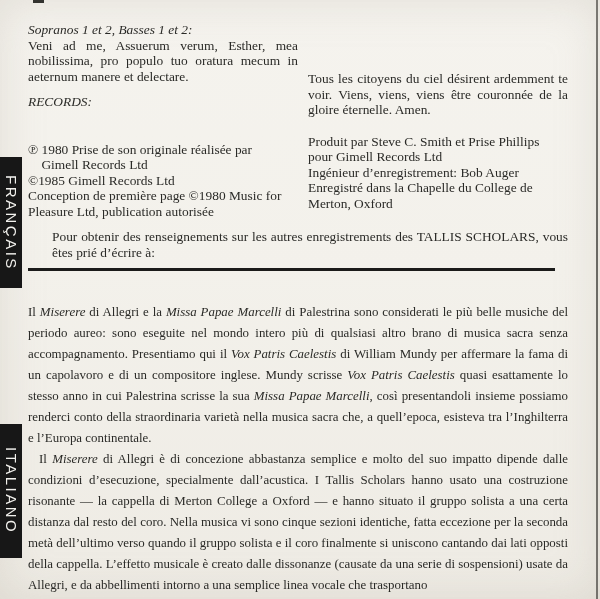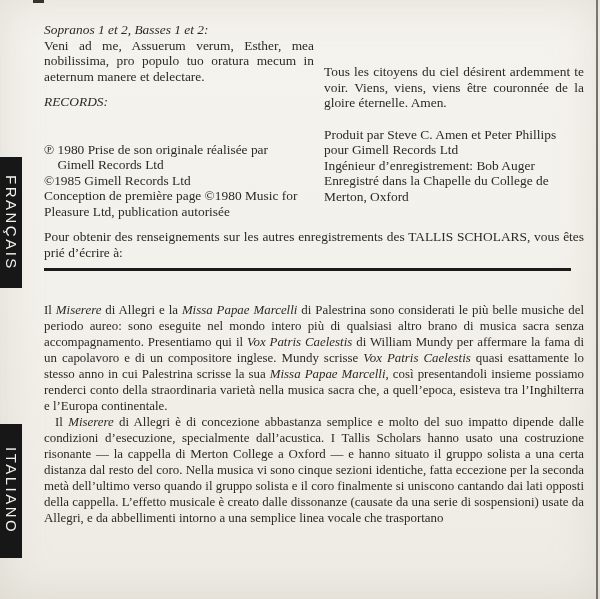--- a/index.html
+++ b/index.html
@@ -26,42 +26,42 @@
     position:absolute; left:0; width:22px; background:#171717;
     color:#f2f1ed; display:flex; align-items:center; justify-content:center;
     writing-mode:vertical-rl;
     font-family:"Liberation Sans","DejaVu Sans",sans-serif;
     font-size:15px; letter-spacing:2.5px;
   }
   .bar-francais { top:157px; height:131px; }
   .bar-italiano { top:424px; height:134px; }
 
   .content {
-    position:absolute; left:44px; top:22px; width:540px;
+    position:absolute; left:28px; top:22px; width:540px;
     font-size:13.4px; line-height:15.5px;
   }
   .cols { display:flex; }
   .col-left  { width:270px; margin-right:10px; }
   .col-right { flex:1; padding-top:16px; }
 
   .voices-heading { font-style:italic; }
   .verse { text-align:justify; }
   .chorus-heading { font-style:italic; margin-top:10px; }
   .credits { margin-top:32px; white-space:pre-wrap; }
   .credits-right { margin-top:16px; white-space:pre-wrap; }
-  .fr-chorus { margin-top:26px; }
+  .fr-chorus { margin-top:33px; }
 
-  .contact-note { margin-top:10px; text-align:justify; }
+  .contact-note { margin-top:10px; text-align:justify;margin-left:24px; }
   .address {
     margin-top:6px; font-weight:bold; font-size:14px;
     letter-spacing:.3px; white-space:pre-wrap;
   }
   .divider { border:none; border-top:3px solid #1b1b1a; width:527px; margin:8px 0 0 0; }
 
-  .italian { margin-top:31px; font-size:12.9px; line-height:16px; text-align:justify; }
+  .italian { margin-top:31px; font-size:12.9px; line-height:21px; text-align:justify; }
   .italian p { margin:0; }
   .italian p.indent { text-indent:11px; }
   .it { font-style:italic; }
 
   .page-number {
     position:absolute; bottom:20px; left:0; width:100%;
     text-align:center; font-size:12.5px; color:#3a3a37;
     font-family:"Liberation Sans","DejaVu Sans",sans-serif;
   }
 </style>
@@ -88,21 +88,21 @@
         <div class="verse">Veni ad me, Assuerum verum, Esther, mea nobilissima, pro populo tuo oratura mecum in aeternum manere et delectare.</div>
         <div class="chorus-heading">RECORDS:</div>
         <div class="credits">℗ 1980 Prise de son originale réalisée par
     Gimell Records Ltd
 ©1985 Gimell Records Ltd
 Conception de première page ©1980 Music for
 Pleasure Ltd, publication autorisée</div>
       </div>
       <div class="col-right">
         <div class="verse fr-chorus">Tous les citoyens du ciel désirent ardemment te voir. Viens, viens, viens être couronnée de la gloire éternelle. Amen.</div>
-        <div class="credits-right">Produit par Steve C. Amen et Peter Phillips
+        <div class="credits-right">Produit par Steve C. Smith et Prise Phillips
 pour Gimell Records Ltd
 Ingénieur d’enregistrement: Bob Auger
 Enregistré dans la Chapelle du College de
 Merton, Oxford</div>
       </div>
     </div>
 
     <div class="contact-note">Pour obtenir des renseignements sur les autres enregistrements des TALLIS SCHOLARS, vous êtes prié d’écrire à:</div>
 
     <hr class="divider">

